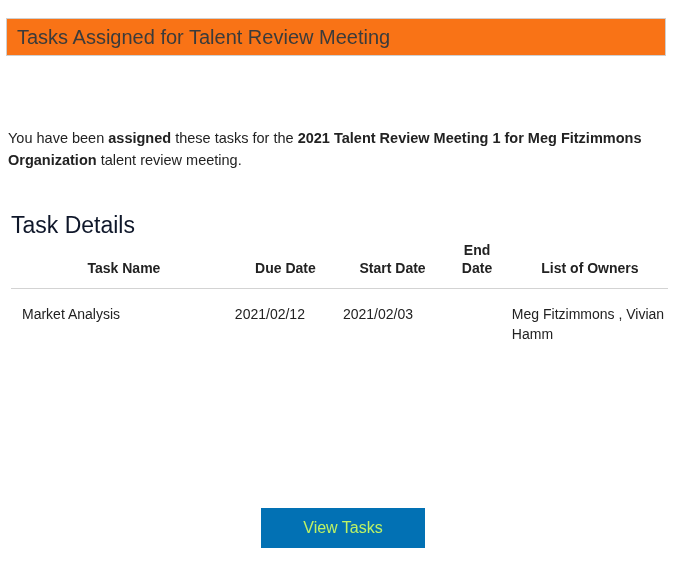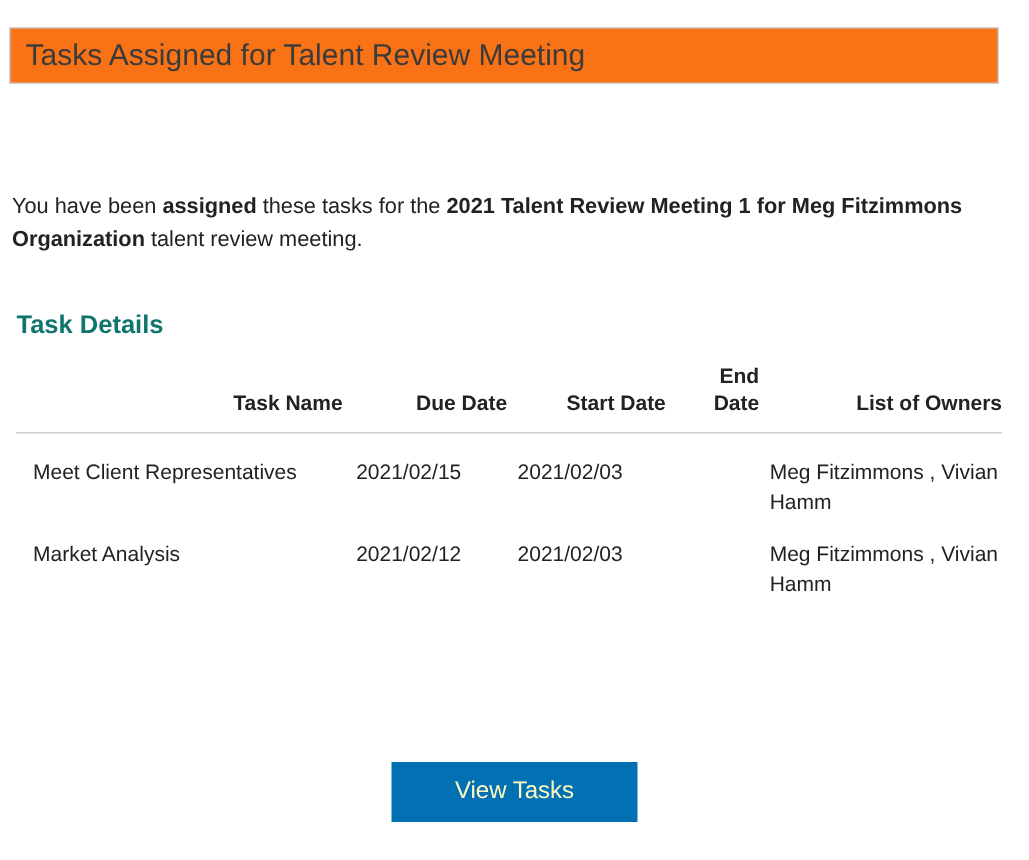--- a/index.html
+++ b/index.html
@@ -48,40 +48,40 @@
     line-height: 22px;
     color: #222222;
   }
   .intro b { font-weight: bold; }
 
   
   .section-heading {
     position: absolute;
     left: 11px;
     top: 193px;
-    font-size: 17px;
-    font-weight: bold;
-    color: #0f766e;
+    font-size: 23px;
+    font-weight: normal;
+    color: #0f172a;
     line-height: 1.2;
   }
 
   
   .task-table {
     position: absolute;
     left: 11px;
     top: 241px;
     width: 657px;
     border-collapse: collapse;
     font-size: 14px;
     color: #222222;
   }
   .task-table thead th {
     font-weight: bold;
     font-size: 14px;
-    text-align: right;
+    text-align: center;
     vertical-align: bottom;
     padding: 0 0 11px 0;
     border-bottom: 1px solid #d3d3d3;
     line-height: 18px;
     color: #222222;
   }
   .task-table tbody td {
     vertical-align: top;
     padding: 15px 0 0 0;
     line-height: 20px;
@@ -105,21 +105,21 @@
     display: flex;
     justify-content: center;
   }
   .view-tasks-button {
     display: inline-flex;
     align-items: center;
     justify-content: center;
     width: 164px;
     height: 40px;
     background: #0271b4;
-    color: #fef9c3;
+    color: #bef264;
     font-size: 16px;
     font-family: "Liberation Sans", sans-serif;
     border: none;
     border-radius: 0;
     padding: 0;
     cursor: pointer;
     white-space: nowrap;
   }
 </style>
 </head>
@@ -138,27 +138,20 @@
     <tr>
       <th class="col-name">Task Name</th>
       <th class="col-due">Due Date</th>
       <th class="col-start">Start Date</th>
       <th class="col-end">End Date</th>
       <th class="col-owners">List of Owners</th>
     </tr>
   </thead>
   <tbody>
     <tr>
-      <td class="col-name">Meet Client Representatives</td>
-      <td class="col-due">2021/02/15</td>
-      <td class="col-start">2021/02/03</td>
-      <td class="col-end"></td>
-      <td class="col-owners">Meg Fitzimmons , Vivian Hamm</td>
-    </tr>
-    <tr>
       <td class="col-name">Market Analysis</td>
       <td class="col-due">2021/02/12</td>
       <td class="col-start">2021/02/03</td>
       <td class="col-end"></td>
       <td class="col-owners">Meg Fitzimmons , Vivian Hamm</td>
     </tr>
   </tbody>
 </table>
 
 <div class="button-row">

